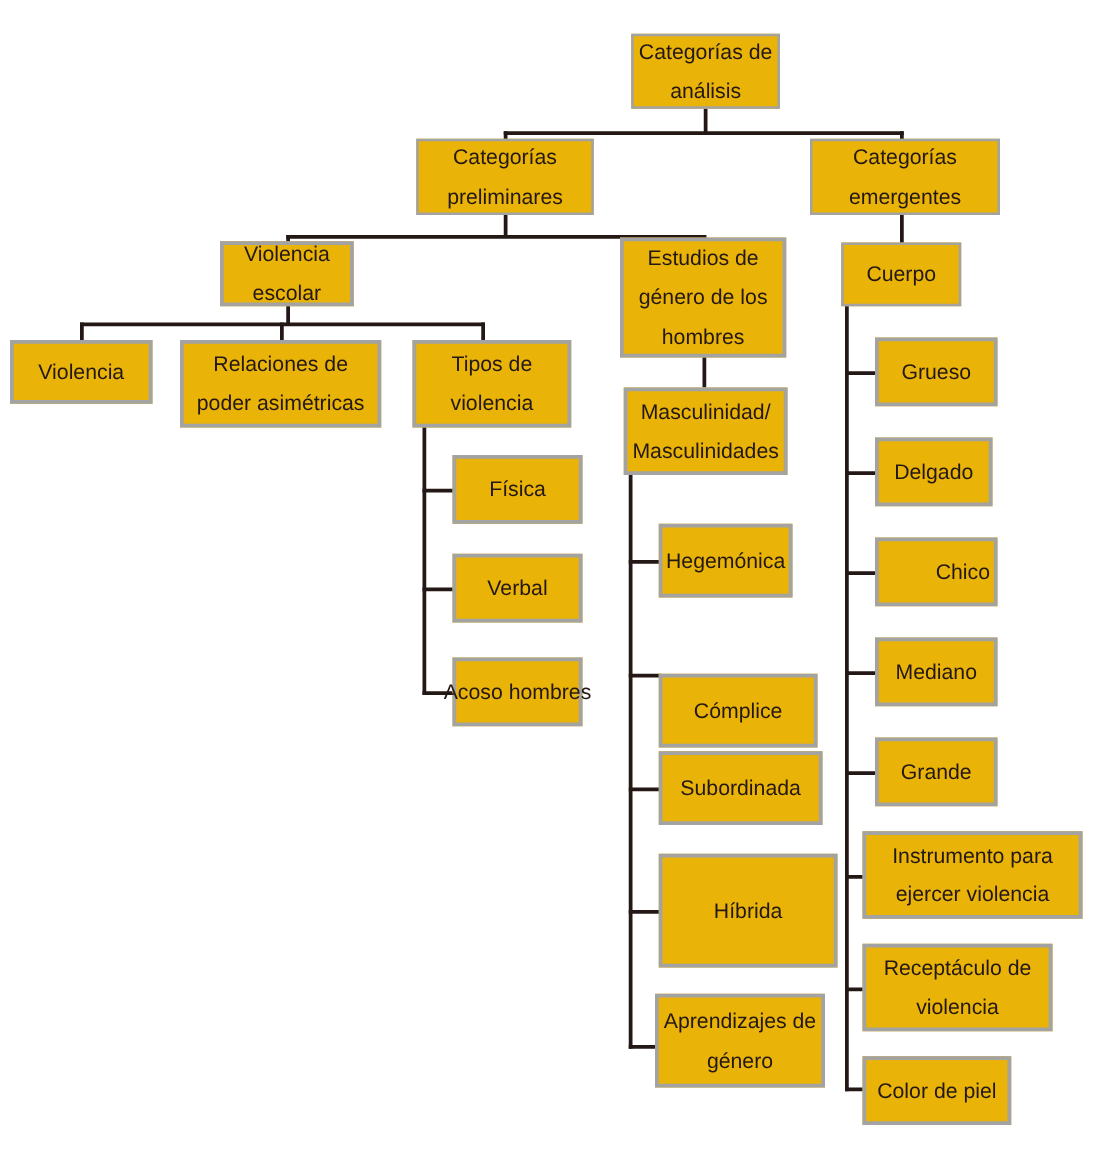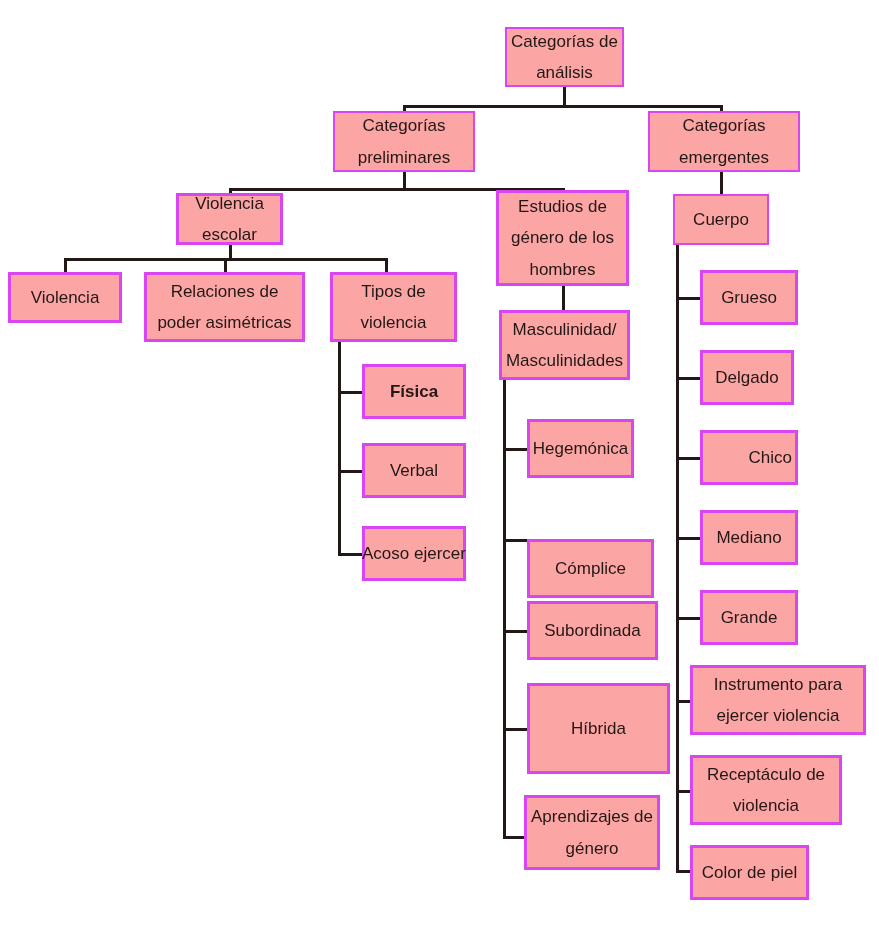--- a/index.html
+++ b/index.html
@@ -13,22 +13,22 @@
   #diagram-root {
     position: relative;
     width: 879px;
     height: 926px;
     background: #ffffff;
     overflow: hidden;
   }
   .node {
     position: absolute;
     box-sizing: border-box;
-    border: 3px solid #d946ef;
-    background: #fca5a5;
+    border: 3px solid #a3a3a3;
+    background: #eab308;
     color: #231815;
     display: flex;
     flex-direction: column;
     align-items: center;
     justify-content: center;
     text-align: center;
     font-size: 17px;
     line-height: 1.85;
     z-index: 2;
     padding: 0 3px;
@@ -132,30 +132,30 @@
   <div class="node" style="left:144px; top:272px; width:161px; height:70px;">
     <span class="ln">Relaciones de</span>
     <span class="ln">poder asimétricas</span>
   </div>
 
   <div class="node" style="left:330px; top:272px; width:127px; height:70px;">
     <span class="ln">Tipos de</span>
     <span class="ln">violencia</span>
   </div>
 
-  <div class="node" style="left:362px; top:364px; width:104px; height:55px;font-weight:bold;">
+  <div class="node" style="left:362px; top:364px; width:104px; height:55px;">
     <span class="ln">Física</span>
   </div>
 
   <div class="node" style="left:362px; top:443px; width:104px; height:55px;">
     <span class="ln">Verbal</span>
   </div>
 
   <div class="node" style="left:362px; top:526px; width:104px; height:55px;">
-    <span class="ln">Acoso ejercer</span>
+    <span class="ln">Acoso hombres</span>
   </div>
 
   <div class="node" style="left:499px; top:310px; width:131px; height:70px;">
     <span class="ln">Masculinidad/</span>
     <span class="ln">Masculinidades</span>
   </div>
 
   <div class="node" style="left:527px; top:419px; width:107px; height:59px;">
     <span class="ln">Hegemónica</span>
   </div>

